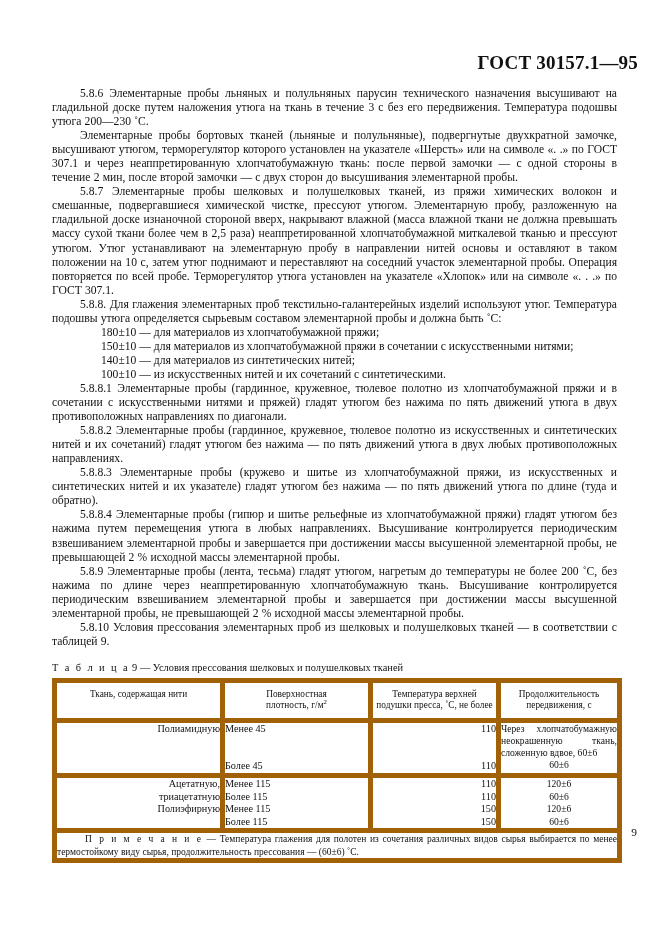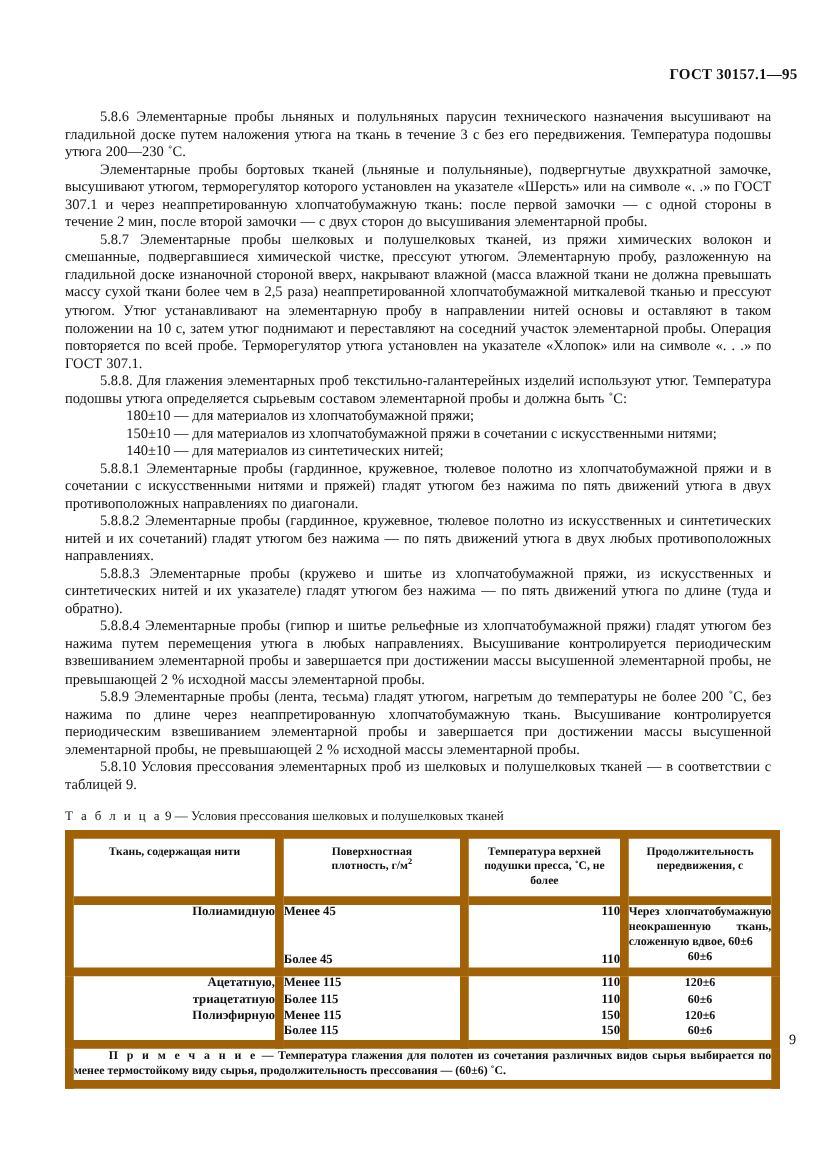--- a/index.html
+++ b/index.html
@@ -20,21 +20,21 @@
     left: 0; top: 0;
     width: 661px;
     height: 936px;
     padding: 0;
   }
   .header {
     position: absolute;
     top: 52px;
     right: 23px;
     font-weight: bold;
-    font-size: 12px;
+    font-size: 19px;
     letter-spacing: 0.2px;
   }
   .content {
     position: absolute;
     left: 52px;
     top: 87px;
     width: 565px;
   }
   p.body {
     margin: 0;
@@ -63,24 +63,24 @@
     letter-spacing: 1.9px;
   }
   table.gost {
     border-collapse: collapse;
     width: 565px;
     margin-top: 4px;
     font-size: 9.3px;
     table-layout: fixed;
   }
   table.gost td, table.gost th {
-    border: 7px solid #a16207;
+    border: 5px solid #a16207;
     padding: 0;
     vertical-align: top;
-    font-weight: bold;
+    font-weight: normal;
   }
   table.gost thead th {
     text-align: center;
     padding: 6px 3px 6px 3px;
     line-height: 11.4px;
     border-bottom: 2px solid #111;
     font-size: 9.3px;
   }
   .col1 { width: 168px; }
   .col2 { width: 148px; }
@@ -146,20 +146,21 @@
   <div class="content">
 
     <p class="body">5.8.6  Элементарные пробы льняных и полульняных парусин технического назначения высушивают на гладильной доске путем наложения утюга на ткань в течение 3  с без его передвижения. Температура подошвы утюга 200—230 ˚С.</p>
     <p class="body">Элементарные пробы бортовых тканей (льняные и полульняные), подвергнутые двухкратной замочке, высушивают утюгом, терморегулятор которого установлен на указателе «Шерсть» или на символе «. .» по ГОСТ  307.1 и через неаппретированную хлопчатобумажную ткань: после первой замочки — с одной стороны в течение 2  мин, после второй замочки — с двух сторон до высушивания элементарной пробы.</p>
     <p class="body">5.8.7  Элементарные пробы шелковых и полушелковых тканей, из пряжи химических волокон и смешанные, подвергавшиеся химической чистке, прессуют утюгом. Элементарную пробу, разложенную на гладильной доске изнаночной стороной вверх, накрывают влажной (масса влажной ткани не должна превышать массу сухой ткани более чем в 2,5 раза) неаппретированной хлопчатобумажной миткалевой тканью и прессуют утюгом. Утюг устанавливают на элементарную пробу в направлении нитей основы и оставляют в таком положении на 10  с, затем утюг поднимают и переставляют на соседний участок элементарной пробы. Операция повторяется по всей пробе. Терморегулятор утюга установлен на указателе «Хлопок» или на символе «. . .» по ГОСТ  307.1.</p>
     <p class="body">5.8.8. Для глажения элементарных проб текстильно-галантерейных изделий используют утюг. Температура подошвы утюга определяется сырьевым составом элементарной пробы и должна быть  ˚С:</p>
 
     <p class="indent-item">180±10 — для материалов из хлопчатобумажной пряжи;</p>
     <p class="indent-item">150±10 — для материалов из хлопчатобумажной пряжи в сочетании с искусственными нитями;</p>
     <p class="indent-item">140±10 — для материалов из синтетических нитей;</p>
+    <p class="indent-item">100±10 — из искусственных нитей и их сочетаний с синтетическими.</p>
 
     <p class="body">5.8.8.1  Элементарные пробы (гардинное, кружевное, тюлевое полотно из хлопчатобумажной пряжи и в сочетании с искусственными нитями и пряжей) гладят утюгом без нажима по пять движений утюга в двух противоположных направлениях по диагонали.</p>
     <p class="body">5.8.8.2  Элементарные пробы (гардинное, кружевное, тюлевое полотно из искусственных и синтетических нитей и их сочетаний) гладят утюгом без нажима — по пять движений утюга в двух любых противоположных направлениях.</p>
     <p class="body">5.8.8.3  Элементарные пробы (кружево и шитье из хлопчатобумажной пряжи, из искусственных и синтетических нитей и их указателе) гладят утюгом без нажима — по пять движений утюга по длине (туда и обратно).</p>
     <p class="body">5.8.8.4  Элементарные пробы (гипюр и шитье рельефные из хлопчатобумажной пряжи) гладят утюгом без нажима путем перемещения утюга в любых направлениях. Высушивание контролируется периодическим взвешиванием элементарной пробы и завершается при достижении массы высушенной элементарной пробы, не превышающей 2  % исходной массы элементарной пробы.</p>
     <p class="body">5.8.9  Элементарные пробы (лента, тесьма) гладят утюгом, нагретым до температуры не более 200 ˚С, без нажима по длине через неаппретированную хлопчатобумажную ткань. Высушивание контролируется периодическим взвешиванием элементарной пробы и завершается при достижении массы высушенной элементарной пробы, не превышающей 2 % исходной массы элементарной пробы.</p>
     <p class="body">5.8.10 Условия прессования элементарных проб из шелковых и полушелковых тканей — в соответствии с таблицей  9.</p>
 
     <p class="tbl-caption">
       <span class="sp-letter">Т а б л и ц а</span>

